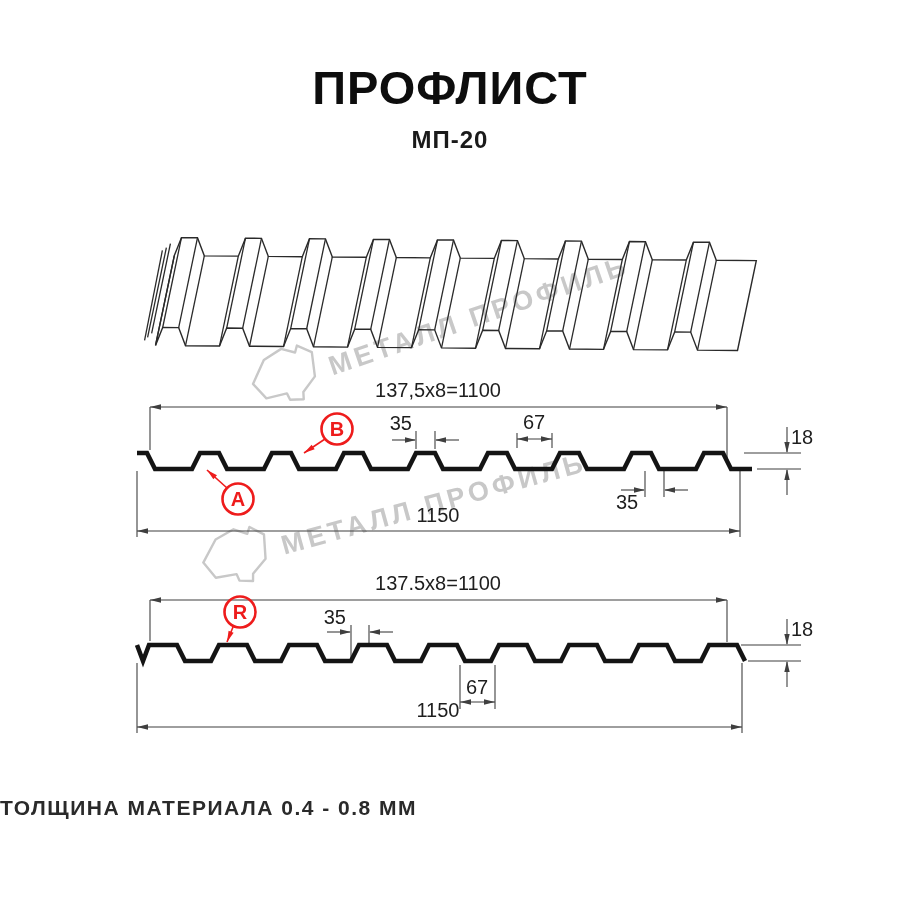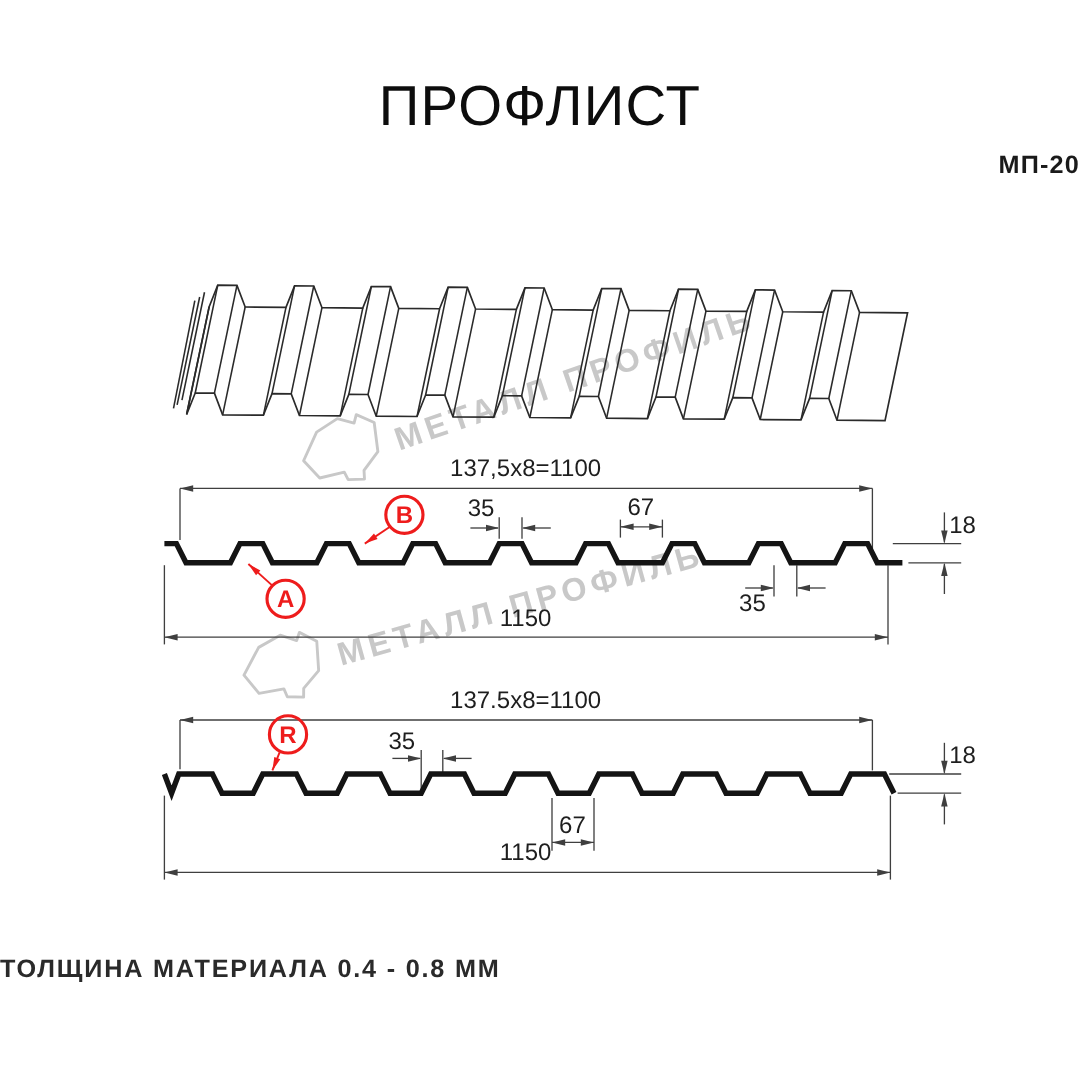--- a/index.html
+++ b/index.html
@@ -1,21 +1,21 @@
 <!DOCTYPE html>
 <html><head>
 <meta charset="utf-8">
 <style>
   html,body{margin:0;padding:0;background:#ffffff;}
   #page{position:relative;width:900px;height:900px;background:#ffffff;overflow:hidden;
         font-family:"Liberation Sans",sans-serif;}
   .title{position:absolute;left:0;top:60px;width:900px;text-align:center;
-         font-size:47px;font-weight:400;letter-spacing:1px;color:#0d0d0d;}
-  .subtitle{position:absolute;left:0;top:126px;width:900px;text-align:right;
-         font-size:21px;font-weight:600;letter-spacing:1px;color:#1a1a1a;}
+         font-size:47px;font-weight:700;letter-spacing:1px;color:#0d0d0d;}
+  .subtitle{position:absolute;left:0;top:126px;width:900px;text-align:center;
+         font-size:24px;font-weight:600;letter-spacing:1px;color:#1a1a1a;}
   .footer-note{position:absolute;left:0;top:796px;width:900px;text-align:left;
          font-size:21px;font-weight:600;letter-spacing:1.5px;color:#2a2a2a;}
   svg{position:absolute;left:0;top:0;}
   text.dim{font-family:"Liberation Sans",sans-serif;font-size:20px;fill:#1e1e1e;}
   text.circ{font-family:"Liberation Sans",sans-serif;font-size:20px;font-weight:700;}
   text.wm{font-family:"Liberation Sans",sans-serif;font-size:27px;font-weight:700;letter-spacing:4px;}
 </style>
 </head>
 <body>
 

